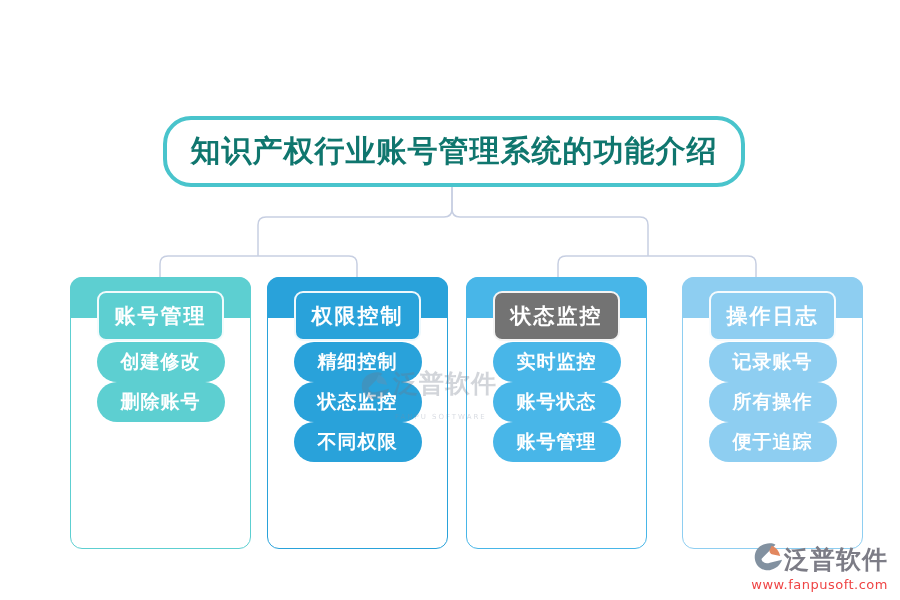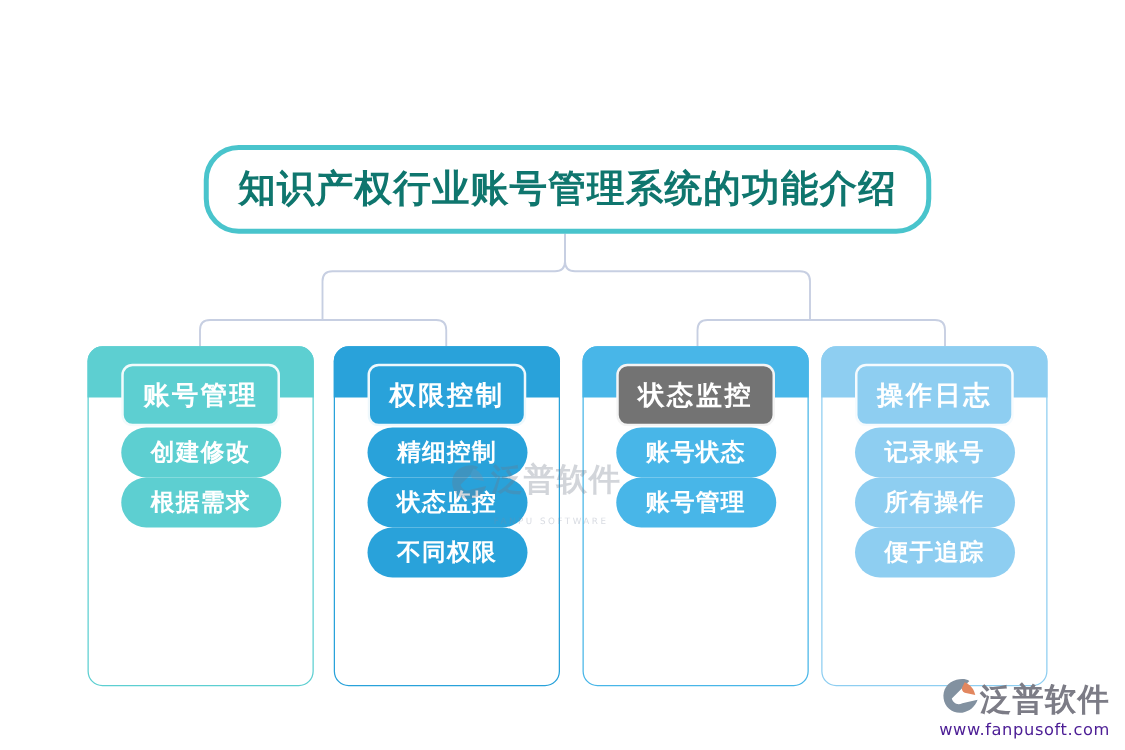--- a/index.html
+++ b/index.html
@@ -44,21 +44,21 @@
     display: flex; align-items: center; justify-content: center;
     color: #ffffff; font-size: 19px; font-weight: bold; letter-spacing: 1px;
   }
   .card .pill:nth-of-type(1) { margin-top: 22px; }
   .card .pill:nth-of-type(2) { margin-top: 20px; }
   .card .pill:nth-of-type(3) { margin-top: 1px; }
 
   .card-1 { left: 70px; }
   .card-2 { left: 267px; }
   .card-3 { left: 466px; }
-  .card-4 { left: 657px; }
+  .card-4 { left: 682px; }
 
   
   .watermark {
     position: absolute; left: 360px; top: 371px; z-index: 5; opacity: 0.30;
     display: flex; align-items: flex-start; gap: 3px; pointer-events: none;
   }
   .watermark .wm-text { display: flex; flex-direction: column; line-height: 1; }
   .watermark .wm-brand { font-size: 25px; font-weight: bold; color: #6e7787; letter-spacing: 1px; }
   .watermark .wm-sub { font-size: 7px; color: #7f8aa0; letter-spacing: 2px; margin-top: 18px; padding-left: 2px; font-family: "DejaVu Sans", sans-serif; }
 
@@ -83,38 +83,39 @@
   <div class="title-box" style="border-color: rgb(73, 196, 204);">
     <span>知识产权行业账号管理系统的功能介绍</span>
   </div>
 
   <div class="card card-1" style="border-color: rgb(93, 207, 209);">
     <div class="band" style="background-color: rgb(93, 207, 209);"></div>
     <div class="header-badge" style="background-color: rgb(93, 207, 209);">
       <span>账号管理</span>
     </div>
     <div class="pill" style="background-color: rgb(93, 207, 209);">创建修改</div>
-    <div class="pill" style="background-color: rgb(93, 207, 209);">根据需求</div>
+    <div class="pill" style="background-color: rgb(93, 207, 209);">删除账号</div>
   </div>
 
   <div class="card card-2" style="border-color: rgb(41, 162, 218);">
     <div class="band" style="background-color: rgb(41, 162, 218);"></div>
     <div class="header-badge" style="background-color: rgb(41, 162, 218);">
       <span>权限控制</span>
     </div>
     <div class="pill" style="background-color: rgb(41, 162, 218);">精细控制</div>
     <div class="pill" style="background-color: rgb(41, 162, 218);">状态监控</div>
     <div class="pill" style="background-color: rgb(41, 162, 218);">不同权限</div>
   </div>
 
   <div class="card card-3" style="border-color: rgb(72, 182, 232);">
     <div class="band" style="background-color: rgb(72, 182, 232);"></div>
     <div class="header-badge" style="background-color: #737373;">
       <span>状态监控</span>
     </div>
+    <div class="pill" style="background-color: rgb(72, 182, 232);">实时监控</div>
     <div class="pill" style="background-color: rgb(72, 182, 232);">账号状态</div>
     <div class="pill" style="background-color: rgb(72, 182, 232);">账号管理</div>
   </div>
 
   <div class="card card-4" style="border-color: rgb(142, 206, 241);">
     <div class="band" style="background-color: rgb(142, 206, 241);"></div>
     <div class="header-badge" style="background-color: rgb(142, 206, 241);">
       <span>操作日志</span>
     </div>
     <div class="pill" style="background-color: rgb(142, 206, 241);">记录账号</div>
@@ -138,16 +139,16 @@
   <div class="brand-logo">
     <div class="brand-row">
       <span>
         <svg width="30" height="30" viewBox="0 0 32 32" aria-hidden="true">
           <path fill="#8291a0" d="M13 2 C5 4 1 11 2 18 c1 8 8 13 16 12 6-1 11-5 13-11 L18 22 C14 24 10 22 9 18 L24 3 C21 1 17 1 13 2 Z"></path>
           <path fill="#e2875f" d="M20 4 c5 2 8 6 9 11 l-9 -2 c-2-1-3-3-2-5 Z"></path>
         </svg>
       </span>
       <span class="brand-name" style="color: rgb(124, 124, 134);">泛普软件</span>
     </div>
-    <div class="brand-site" style="color: #4c1d95;">www.fanpusoft.com</div>
+    <div class="brand-site" style="color: #ef4444;">www.fanpusoft.com</div>
   </div>
 
 </div>
 
 </body></html>

